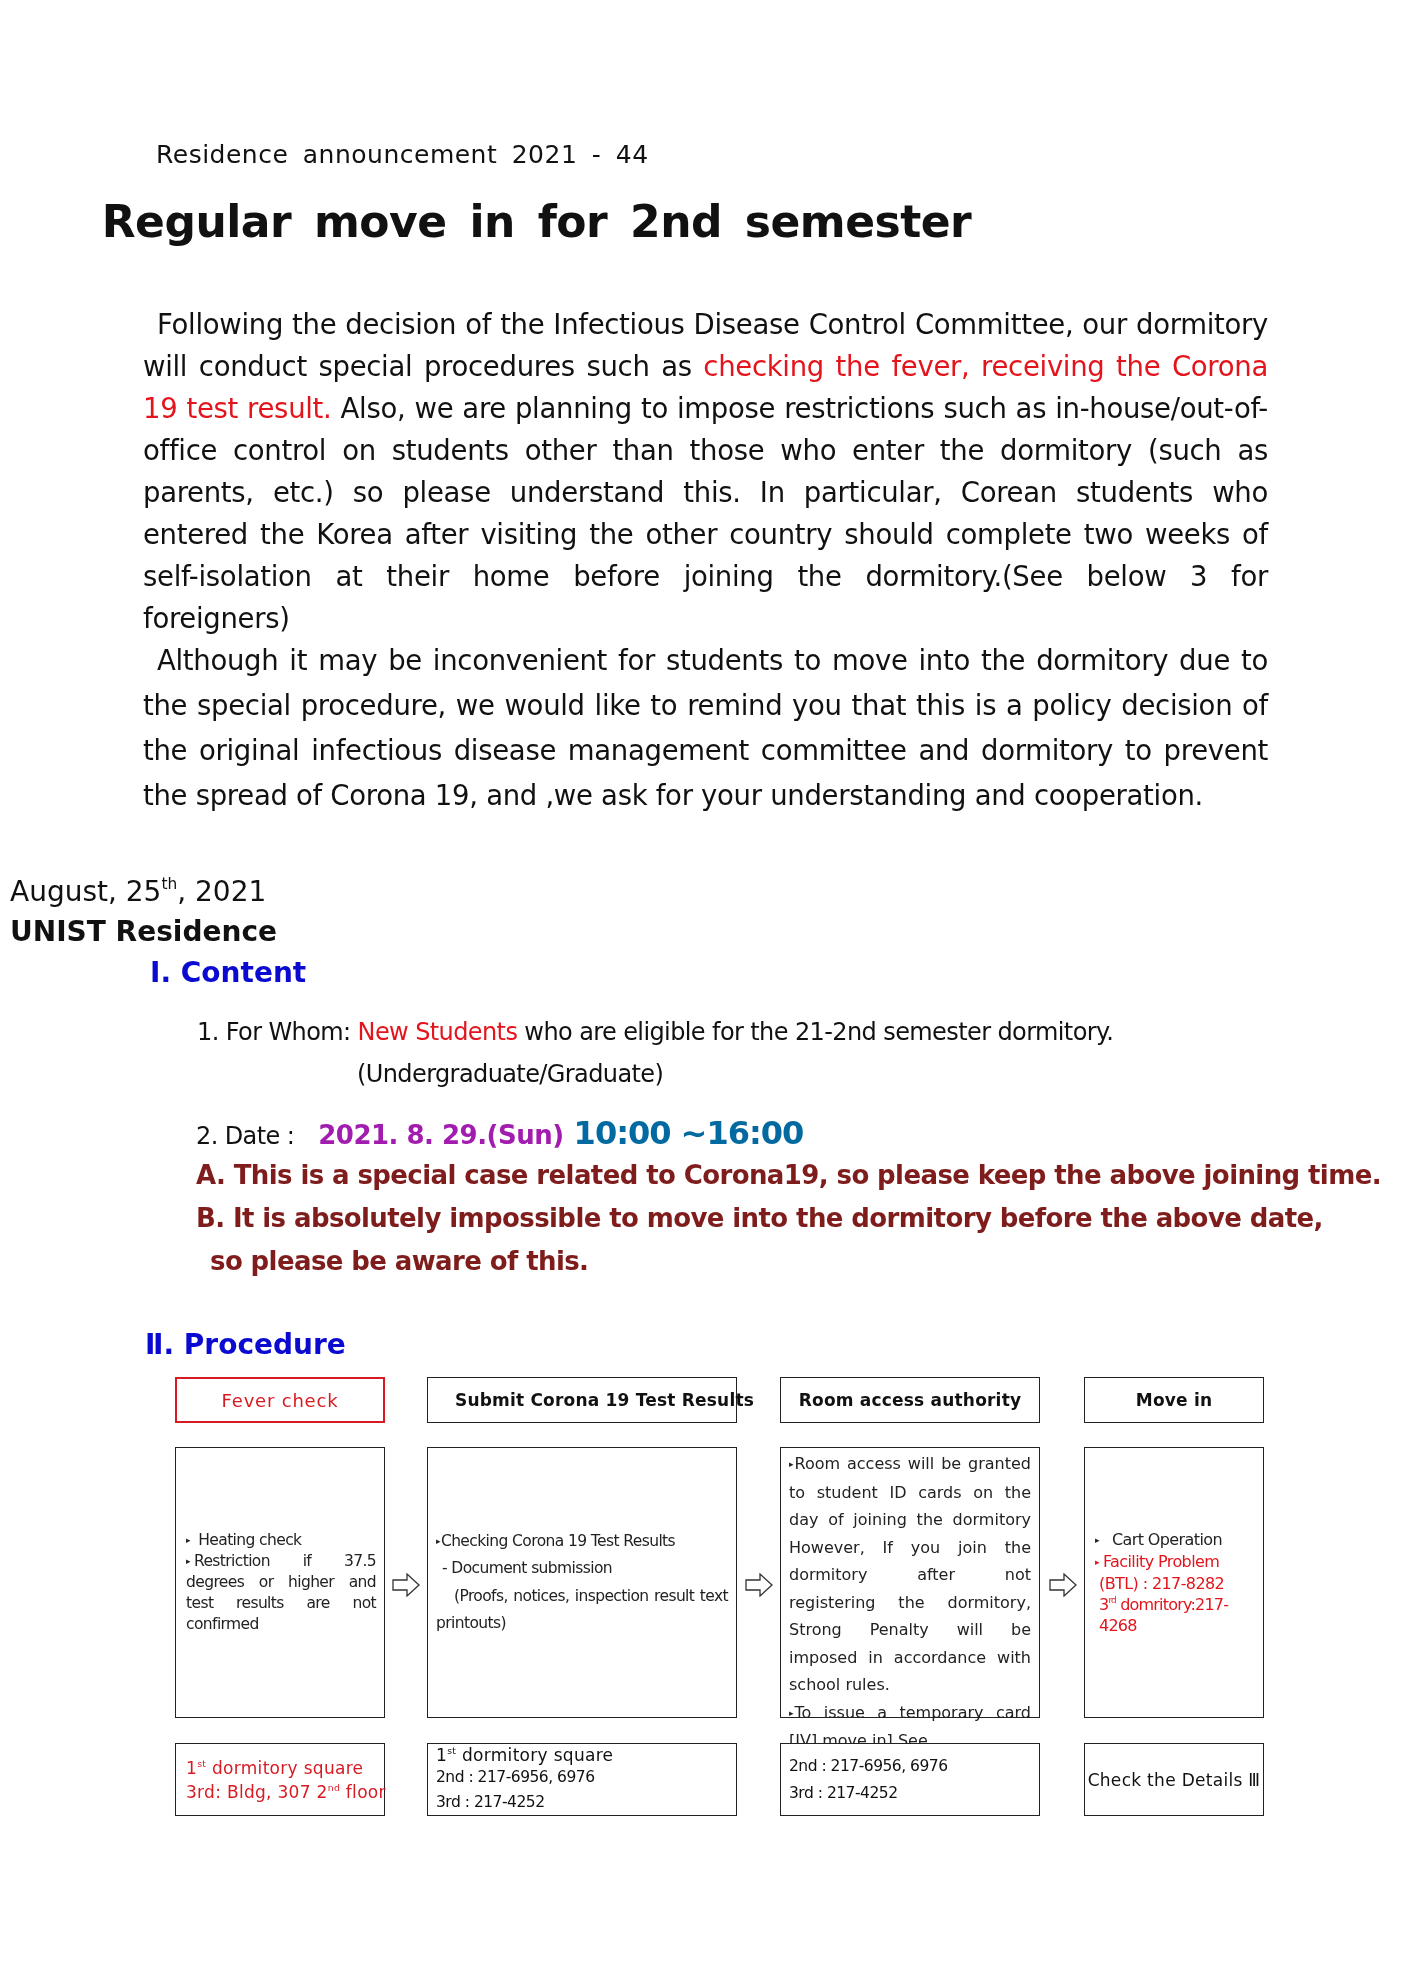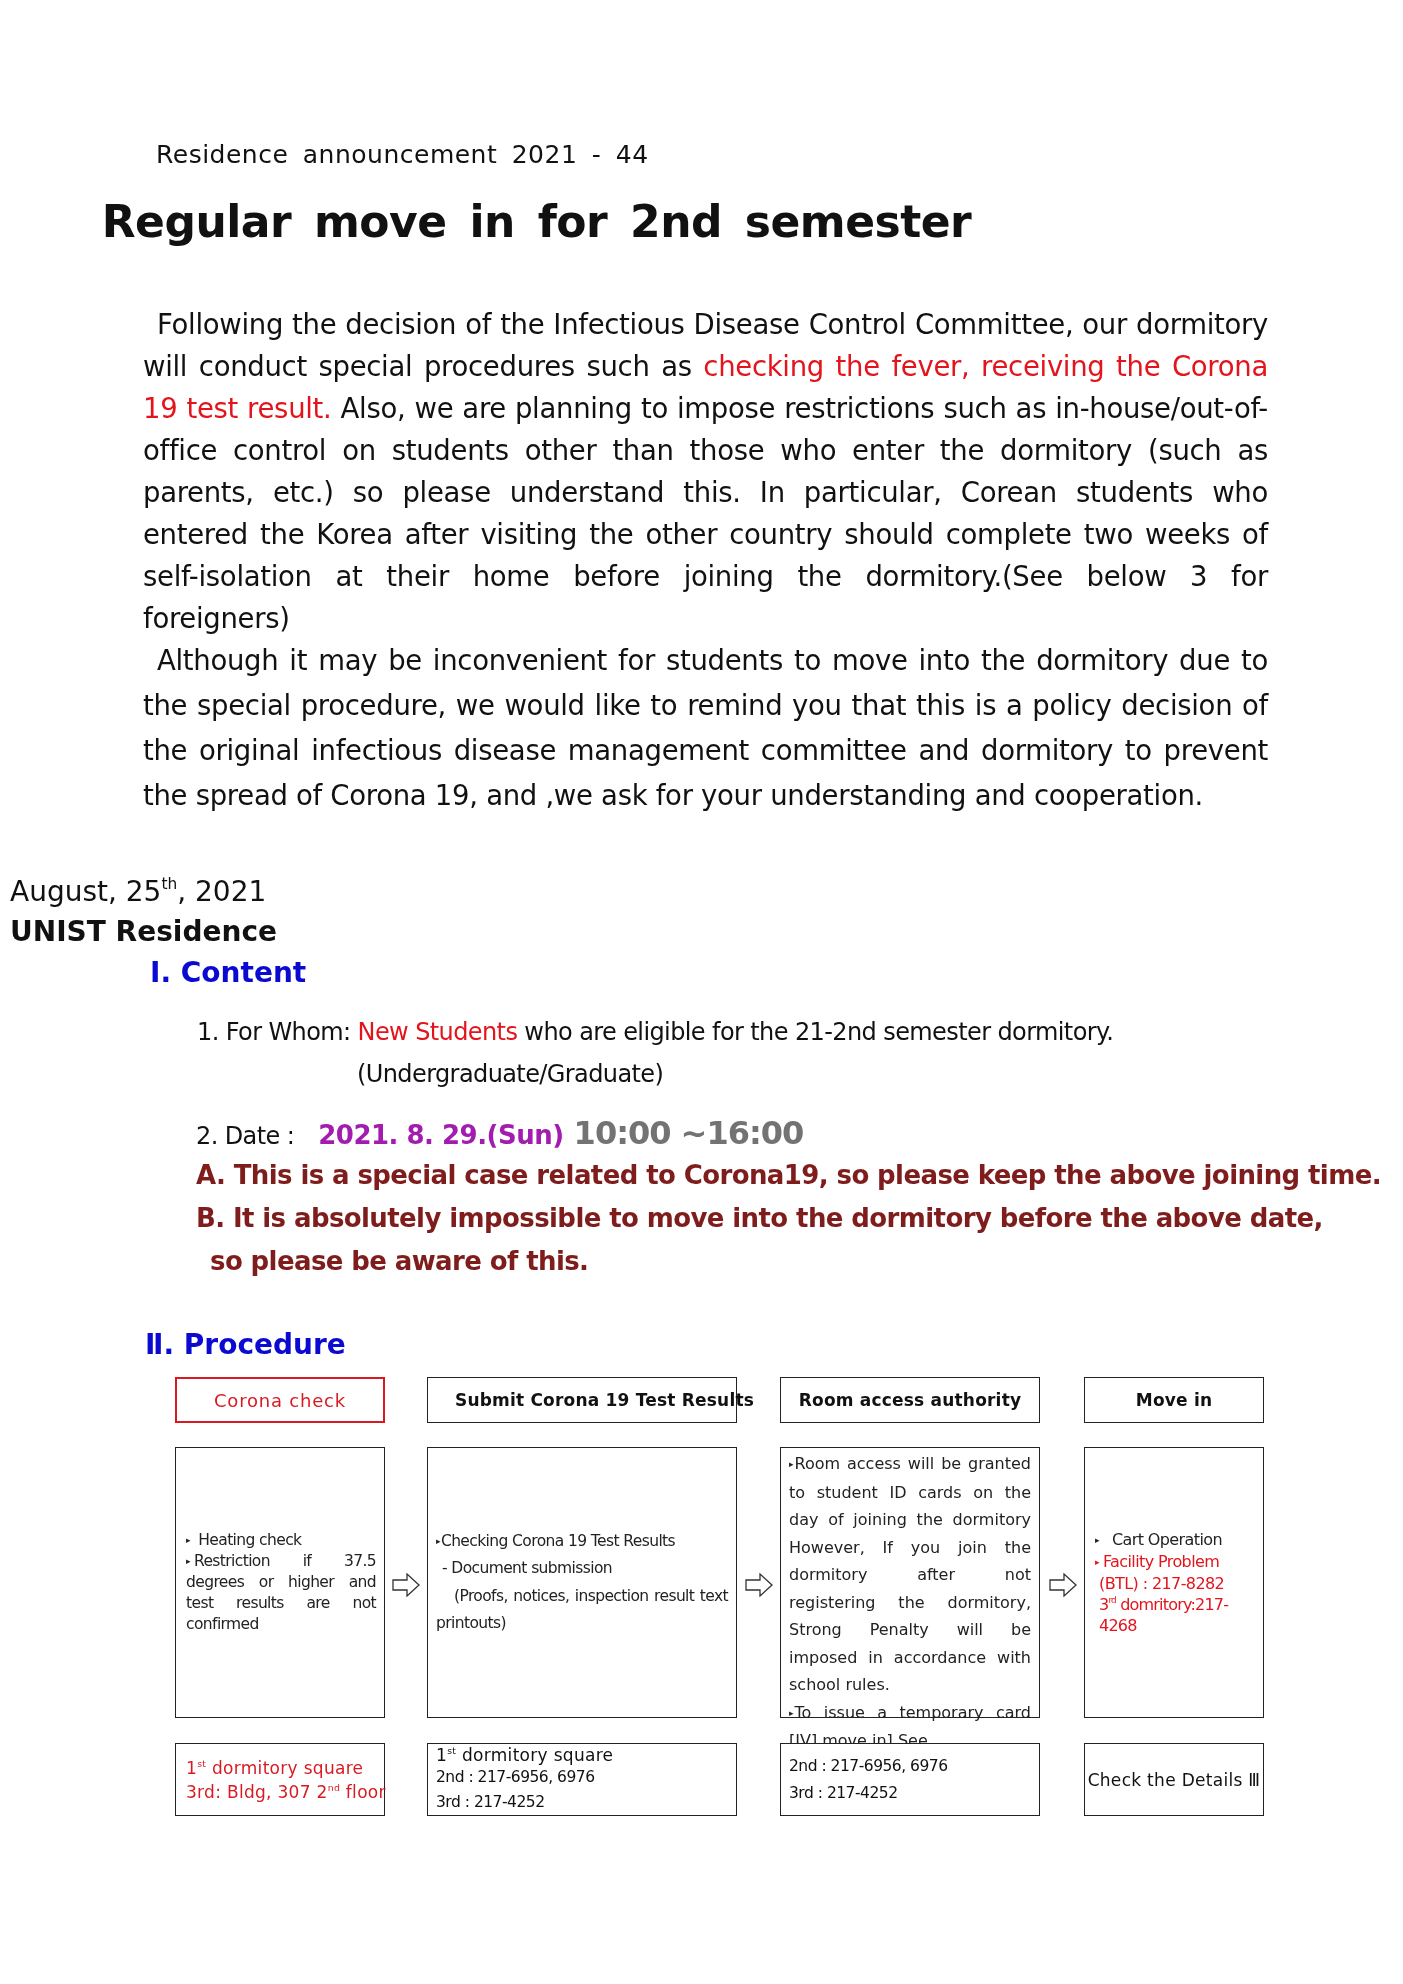--- a/index.html
+++ b/index.html
@@ -21,21 +21,21 @@
   .org span.c { display:inline-block; transform:translateX(10px); }
   sup { font-size:0.55em; vertical-align:0.75em; line-height:0; }
   .h2 { font-size:28px; font-weight:bold; color:#0a0ad0; white-space:nowrap; }
   .h-content { left:150px; top:956px; }
   .h-proc { left:145px; top:1328px; }
   .line { font-size:24px; white-space:nowrap; letter-spacing:-0.6px; }
   .l1 { left:197px; top:1018px; }
   .l1b { left:357px; top:1060px; }
   .l2 { left:196px; top:1114px; font-size:24px; }
   .l2 .d1 { color:#a21caf; font-weight:bold; font-size:26px; margin-left:24px; letter-spacing:-0.5px; }
-  .l2 .d2 { color:#737373; font-weight:bold; font-size:32px; margin-left:10px; letter-spacing:-1px; }
+  .l2 .d2 { color:#0369a1; font-weight:bold; font-size:32px; margin-left:10px; letter-spacing:-1px; }
   .bl { font-size:26px; font-weight:bold; color:#7f1d1d; white-space:nowrap; letter-spacing:-0.6px; }
   .la { left:196px; top:1160px; }
   .lb { left:196px; top:1203px; }
   .lc { left:210px; top:1246px; }
 
   .box { position:absolute; border:1.5px solid #222; box-sizing:border-box; background:#fff; }
   .hdr { top:1377px; height:46px; display:flex; align-items:center; justify-content:center;
          font-size:17px; font-weight:bold; white-space:nowrap; letter-spacing:0.2px; }
   .hdr.fever { border:2.5px solid #d81b22; color:#d81b22; font-weight:normal; font-size:18px; letter-spacing:0.8px; }
   .c-fever { left:175px; width:210px; }
@@ -81,21 +81,21 @@
 
 <div class="abs line l2"><span>2. Date :</span><span class="d1">2021. 8. 29.(Sun)</span><span class="d2">10:00 ~16:00</span></div>
 
 <div class="abs bl la">A. This is a special case related to Corona19, so please keep the above joining time.</div>
 <div class="abs bl lb">B. It is absolutely impossible to move into the dormitory before the above date,</div>
 <div class="abs bl lc">so please be aware of this.</div>
 
 <div class="abs h2 h-proc">Ⅱ. Procedure</div>
 
 <div class="box hdr fever c-fever">
-    <span>Corona check</span>
+    <span>Fever check</span>
   </div>
 <div class="box hdr c-submit">
     <span>Submit Corona 19 Test Results</span>
   </div>
 <div class="box hdr c-room">
     <span>Room access authority</span>
   </div>
 <div class="box hdr c-move">
     <span>Move in</span>
   </div>

